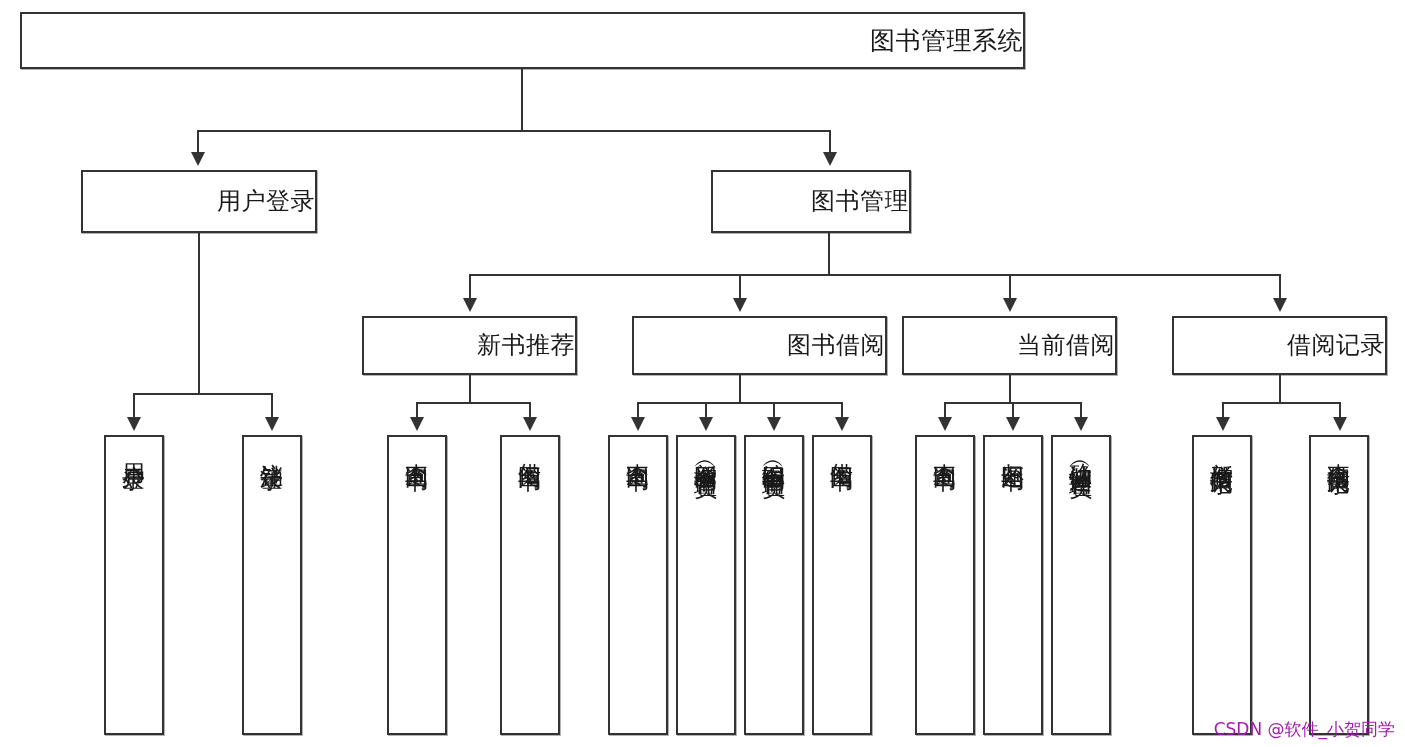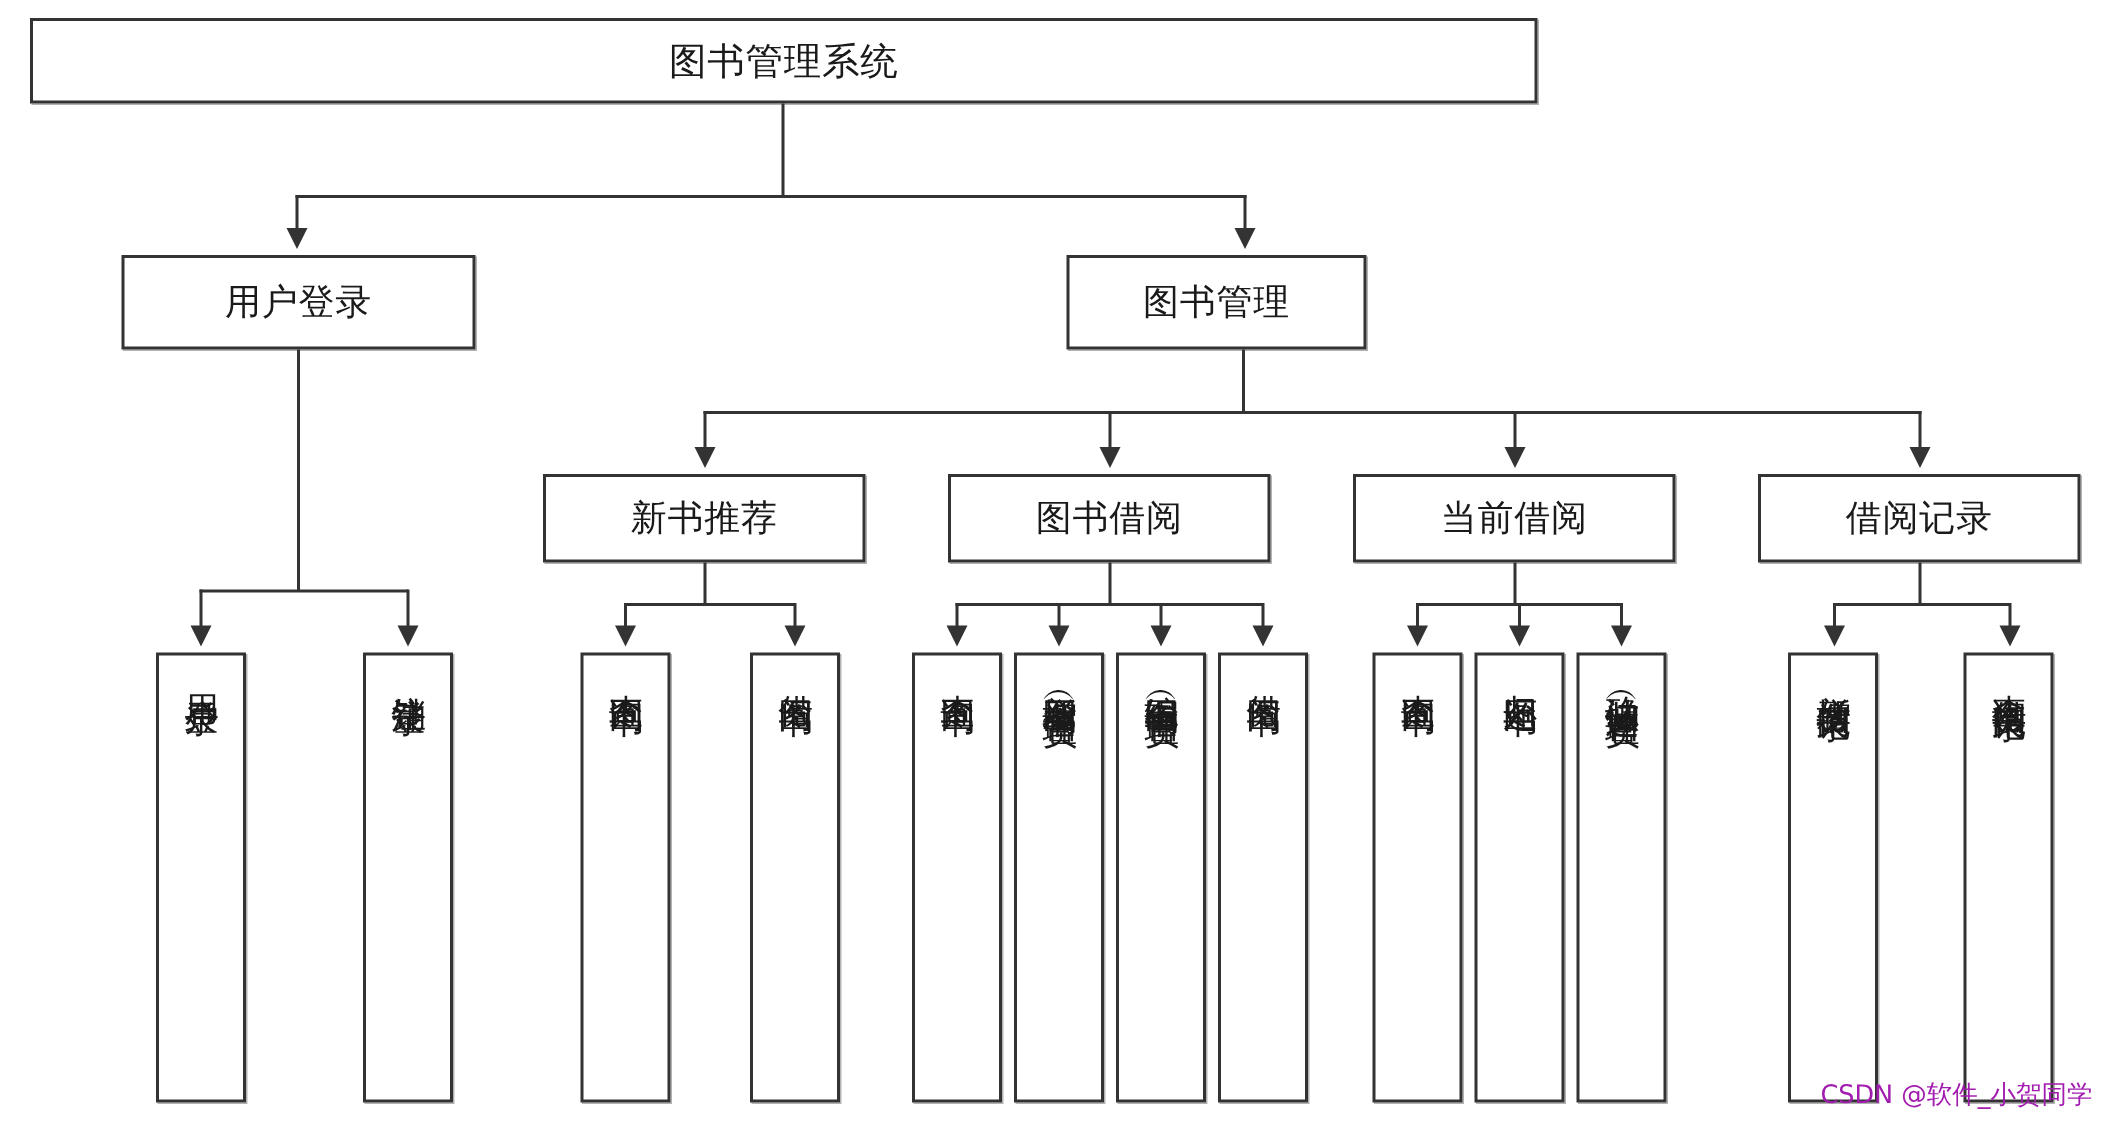--- a/index.html
+++ b/index.html
@@ -17,21 +17,21 @@
     background: #ffffff;
     overflow: hidden;
   }
   .node {
     position: absolute;
     box-sizing: border-box;
     border: 2px solid #333333;
     background: #ffffff;
     display: flex;
     align-items: center;
-    justify-content: center;
+    justify-content: flex-end;
     color: #1a1a1a;
     box-shadow: 1px 1px 0 rgba(0,0,0,0.30);
   }
   .node .label {
     display: block;
     text-align: center;
     line-height: 1.18;
     letter-spacing: 0.5px;
   }
   
@@ -121,24 +121,24 @@
   <div class="hline" style="left:469px; top:274px; width:812px;"></div>
   <div class="vline" style="left:469px; top:274px; height:26px;"></div>
   <div class="arrow" style="left:463px; top:298px;"></div>
   <div class="vline" style="left:739px; top:274px; height:26px;"></div>
   <div class="arrow" style="left:733px; top:298px;"></div>
   <div class="vline" style="left:1009px; top:274px; height:26px;"></div>
   <div class="arrow" style="left:1003px; top:298px;"></div>
   <div class="vline" style="left:1279px; top:274px; height:26px;"></div>
   <div class="arrow" style="left:1273px; top:298px;"></div>
 
-  <div class="node horiz" style="left:362px; top:316px; width:215px; height:59px;">
+  <div class="node horiz" style="left:362px; top:316px; width:215px; height:59px;font-family:Liberation Serif, serif;">
     <span class="label">新书推荐</span>
   </div>
-  <div class="node horiz" style="left:632px; top:316px; width:215px; height:59px;">
+  <div class="node horiz" style="left:632px; top:316px; width:255px; height:59px;">
     <span class="label">图书借阅</span>
   </div>
   <div class="node horiz" style="left:902px; top:316px; width:215px; height:59px;">
     <span class="label">当前借阅</span>
   </div>
   <div class="node horiz" style="left:1172px; top:316px; width:215px; height:59px;">
     <span class="label">借阅记录</span>
   </div>
 
   <div class="vline" style="left:469px; top:375px; height:28px;"></div>

